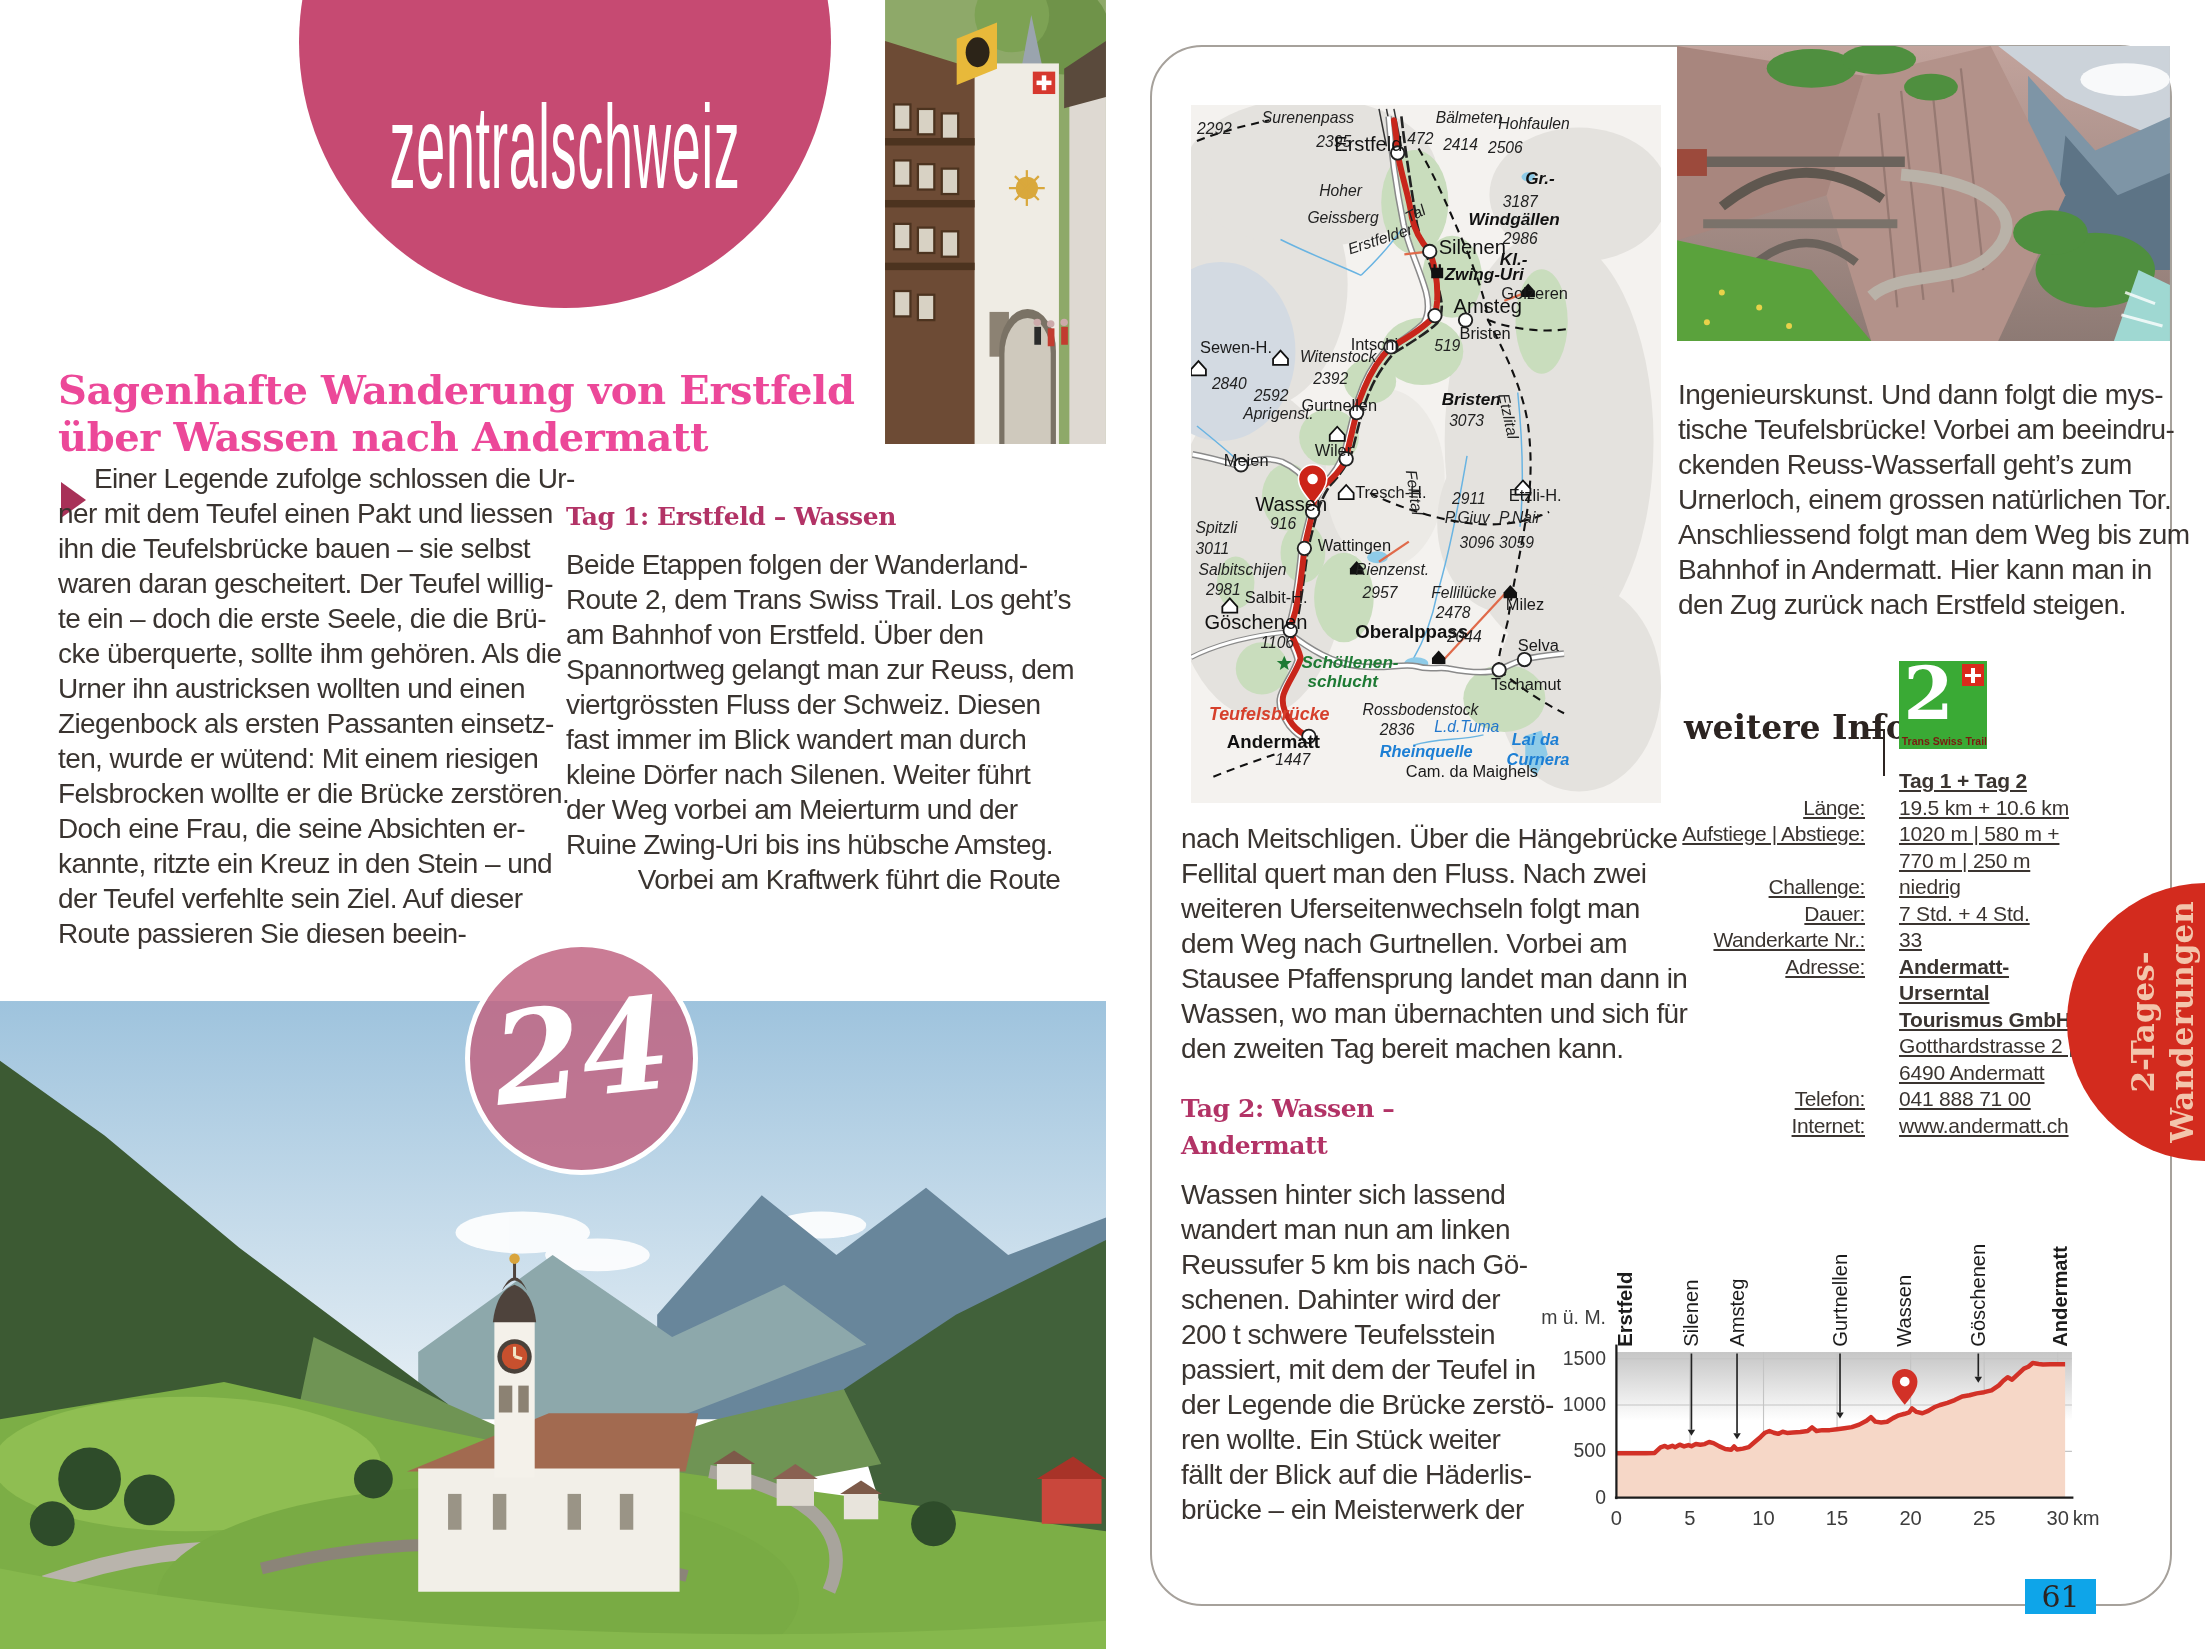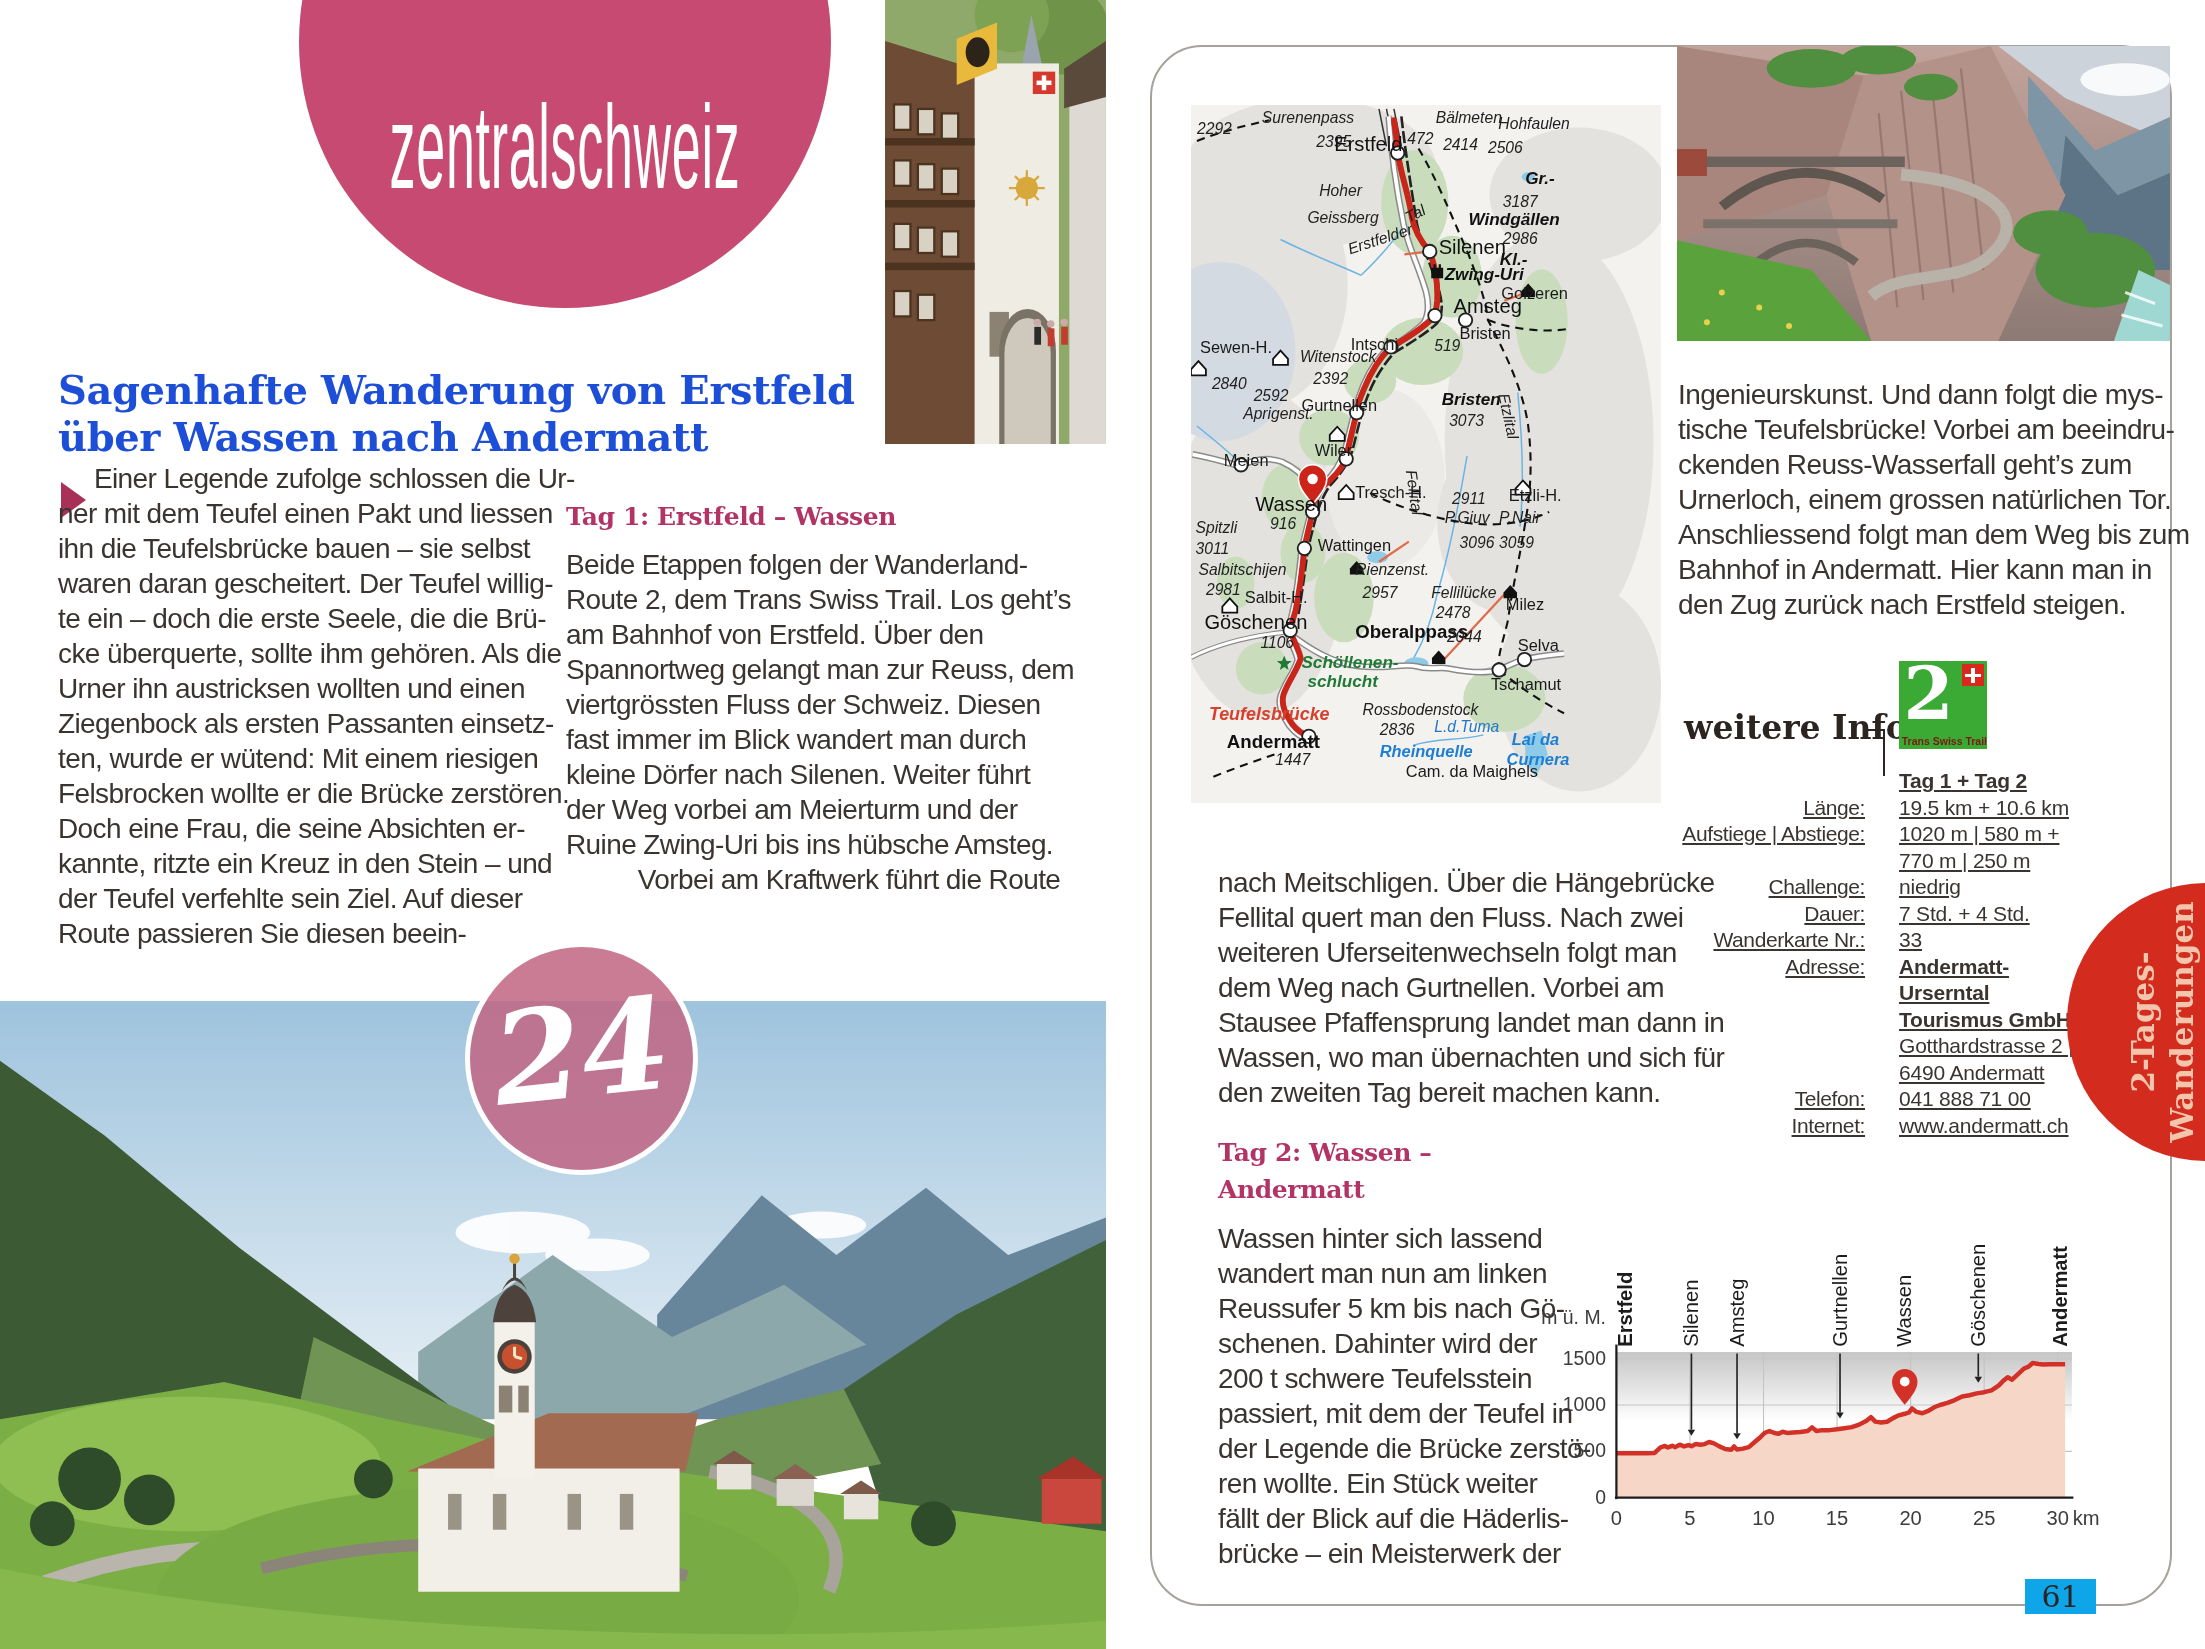--- a/index.html
+++ b/index.html
@@ -6,30 +6,30 @@
   #page{position:relative;width:2205px;height:1650px;background:#ffffff;overflow:hidden;
         font-family:"Liberation Sans",sans-serif;}
   .abs{position:absolute;}
 
   
   .title-circle{left:299px;top:-224px;width:532px;height:532px;border-radius:50%;background:#c64a72;}
   .title-text{left:320px;top:78px;width:490px;text-align:center;color:#ffffff;
       font-family:"Liberation Sans",sans-serif;font-size:52px;font-weight:400;letter-spacing:0.7px;
       transform:scaleY(2.3);transform-origin:top center;white-space:nowrap;}
   .headline{left:58px;top:366px;width:896px;font-family:"DejaVu Serif",serif;font-weight:bold;
-      font-size:40px;line-height:47px;color:#1d4ed8;letter-spacing:-0.4px;white-space:pre;}
+      font-size:40px;line-height:47px;color:#ec4899;letter-spacing:-0.4px;white-space:pre;}
   .tri{left:61px;top:482px;width:0;height:0;border-left:25.4px solid #a83158;
       border-top:18px solid transparent;border-bottom:18px solid transparent;}
   .body-text{font-size:28px;line-height:35px;letter-spacing:-0.6px;color:#3a3430;white-space:pre;}
   .col1{left:58px;top:461px;width:478px;}
   .col2{left:566px;top:479px;width:482px;}
   .sub-head{font-family:"DejaVu Serif",serif;font-weight:bold;font-size:25px;line-height:37px;
       color:#b23366;letter-spacing:-0.4px;white-space:pre;}
   .col2 .sub-head{margin:19.4px 0 12px 0;}
-  .mid-col{left:1218px;top:821px;width:493px;margin-top:44px;}
+  .mid-col{left:1181px;top:821px;width:493px;}
   .mid-col .sub-head{margin:24px 0 13.4px 0;}
   .right-col{left:1678px;top:377px;width:493px;}
   .infos-head{left:1684px;top:708px;font-family:"DejaVu Serif",serif;font-weight:bold;
       font-size:33px;color:#2c2421;}
   .elbow{left:1867px;top:729px;width:16.4px;height:45px;border-top:2.2px solid #2c2421;border-right:2.2px solid #2c2421;}
 
   
   .tst-logo{left:1899px;top:661px;width:88px;height:88px;background:#3aaa35;}
   .tst-num{position:absolute;left:4.5px;top:-10.5px;color:#fff;font-family:"DejaVu Serif",serif;
       font-weight:bold;font-size:72px;}

